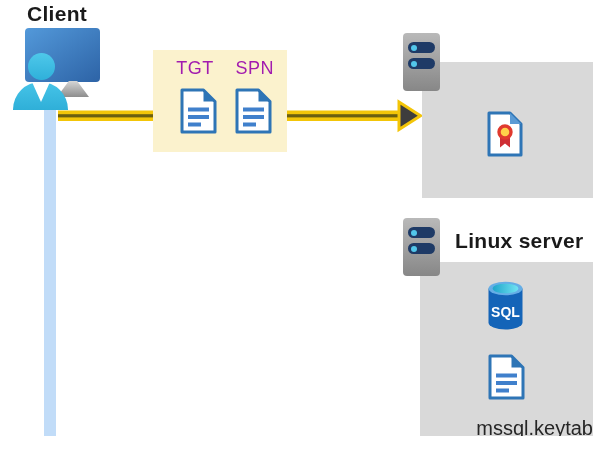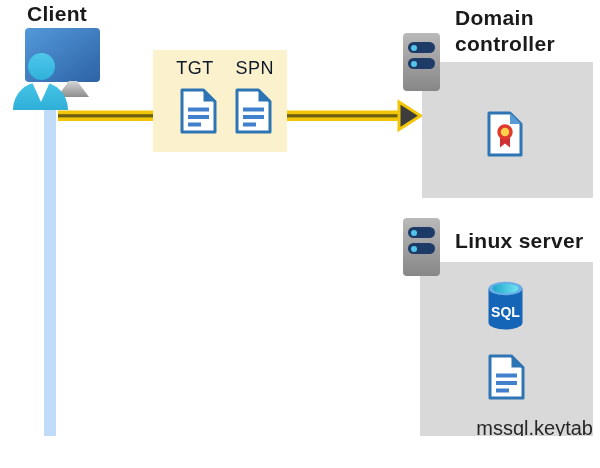--- a/index.html
+++ b/index.html
@@ -35,21 +35,21 @@
     left: 32px; top: 82px; width: 18px; height: 20px; background: #ffffff;
     clip-path: polygon(0 0, 100% 0, 50% 100%);
   }
 
   
   #auth-arrow { left: 0; top: 0; width: 600px; height: 468px; pointer-events: none; }
 
   
   #ticket-box { left: 153px; top: 50px; width: 134px; height: 102px; background: #fbf2cd; }
   .ticket-label { position: absolute; top: 8px; width: 50px; text-align: center;
-    font-size: 18px; color: #0f172a; letter-spacing: 0.5px; }
+    font-size: 18px; color: #a21caf; letter-spacing: 0.5px; }
   #tgt-label { left: 17px; }
   #spn-label { left: 71px; text-align: right; }
   #tgt-doc { position: absolute; left: 27px; top: 38px; }
   #spn-doc { position: absolute; left: 82px; top: 38px; }
 
   
   .server {
     width: 37px; height: 58px; border-radius: 4px;
     background: linear-gradient(180deg, #b9b9b9, #878787);
   }
@@ -116,21 +116,20 @@
       <rect x="8" y="27" width="21" height="4" fill="#4080cc"></rect>
       <rect x="8" y="34.5" width="13" height="4" fill="#4080cc"></rect>
     </svg>
   </div>
 
   <div class="abs" id="dc-box"></div>
   <div class="abs server" id="dc-server">
     <div class="slot s1"></div>
     <div class="slot s2"></div>
   </div>
-  <div class="abs heading" id="dc-label">Domain controller</div>
   <svg class="abs" id="cert-icon" width="36" height="46" viewBox="0 0 36 46">
     <path d="M2 2 H23 L34 13 V44 H2 Z" fill="#ffffff" stroke="#2e75b6" stroke-width="3" stroke-linejoin="round"></path>
     <path d="M23 2 L34 13 H23 Z" fill="#5b9bd5"></path>
     <path d="M13 25 H23 V36.5 L18 32.5 L13 36.5 Z" fill="#cf2e34"></path>
     <circle cx="18" cy="21" r="6" fill="#ffd24a" stroke="#e03a2e" stroke-width="3.4"></circle>
   </svg>
 
   <div class="abs" id="ls-box"></div>
   <div class="abs server" id="ls-server">
     <div class="slot s1"></div>

